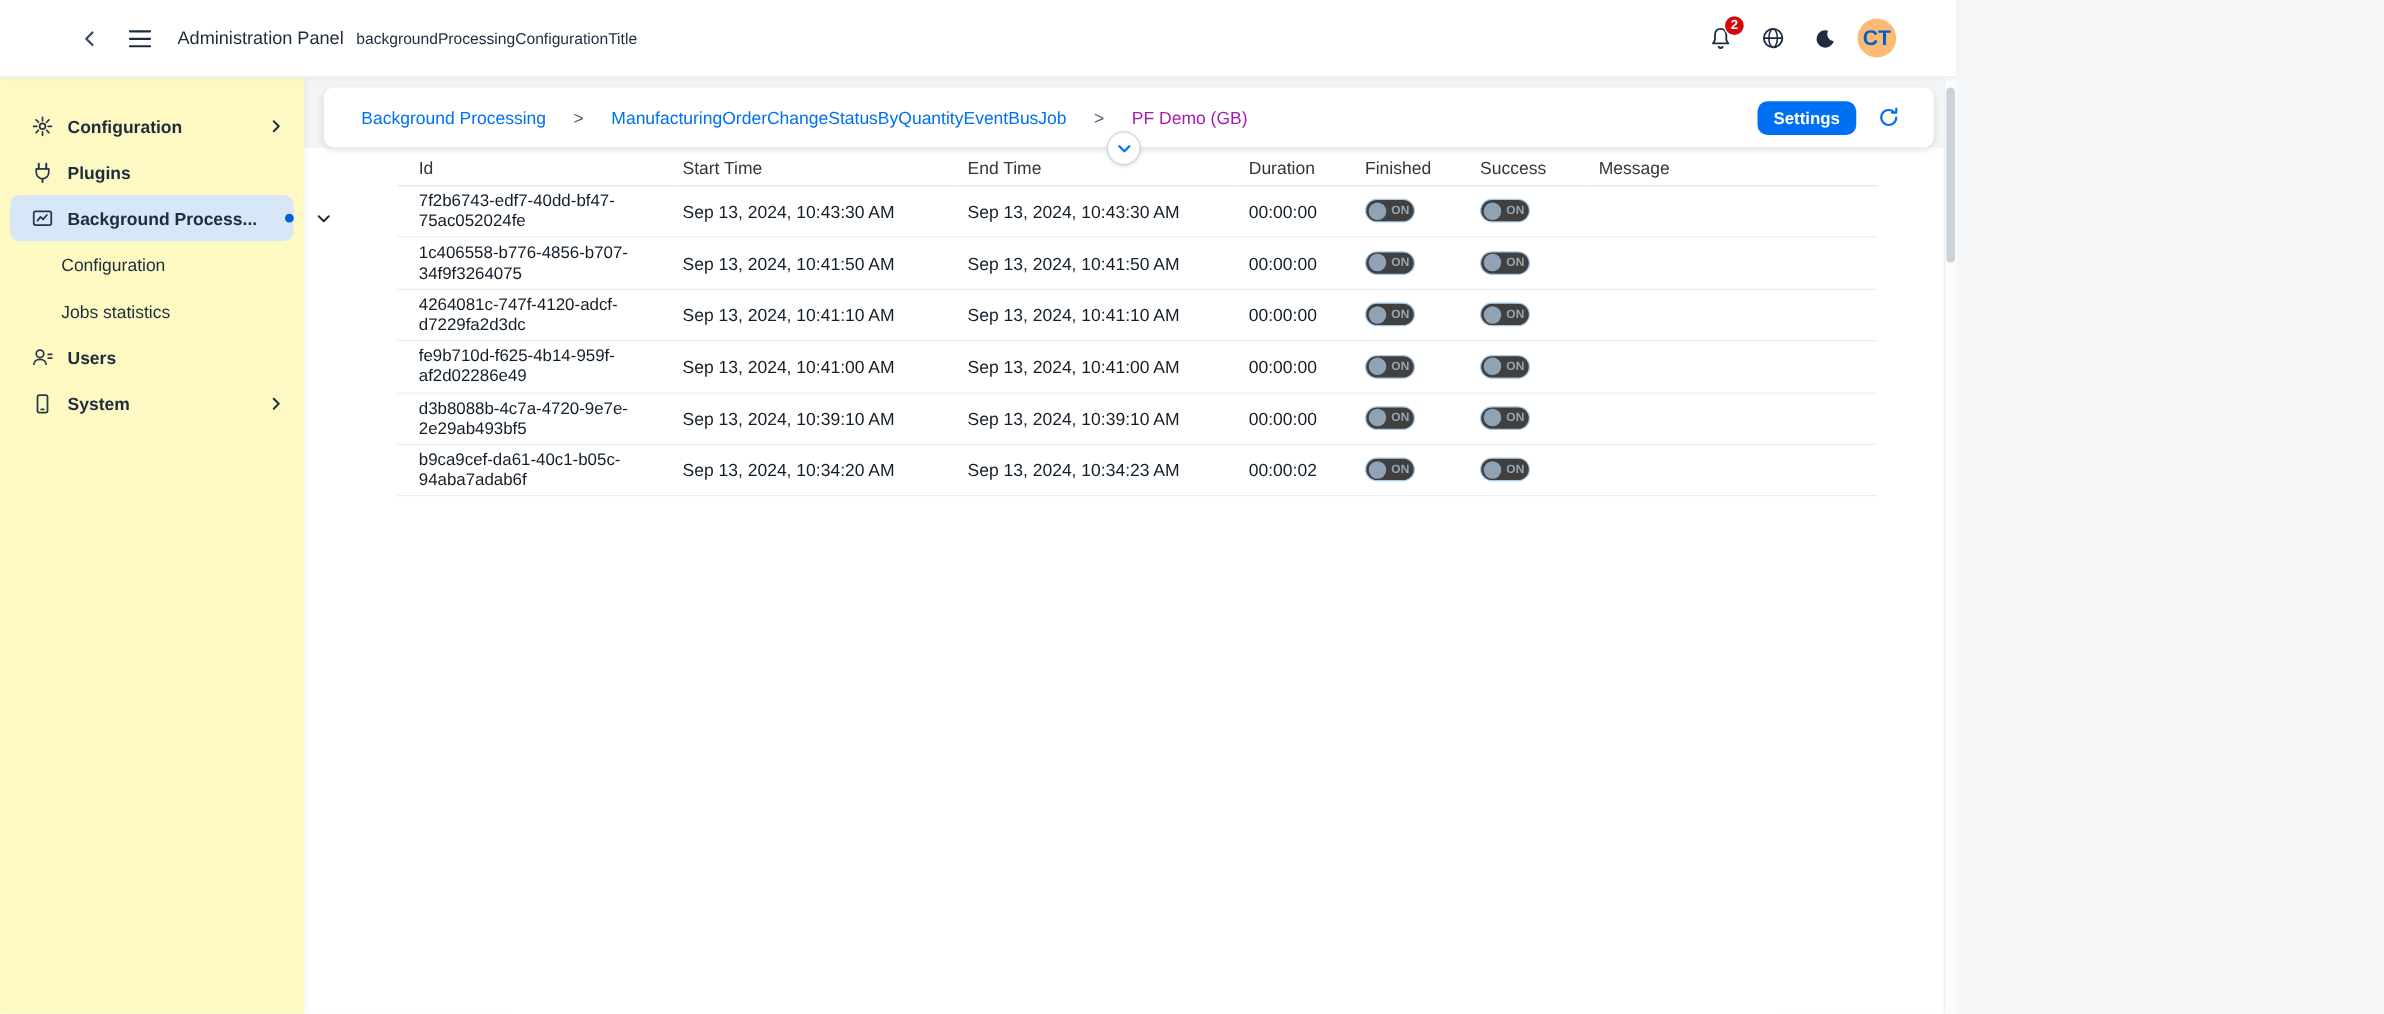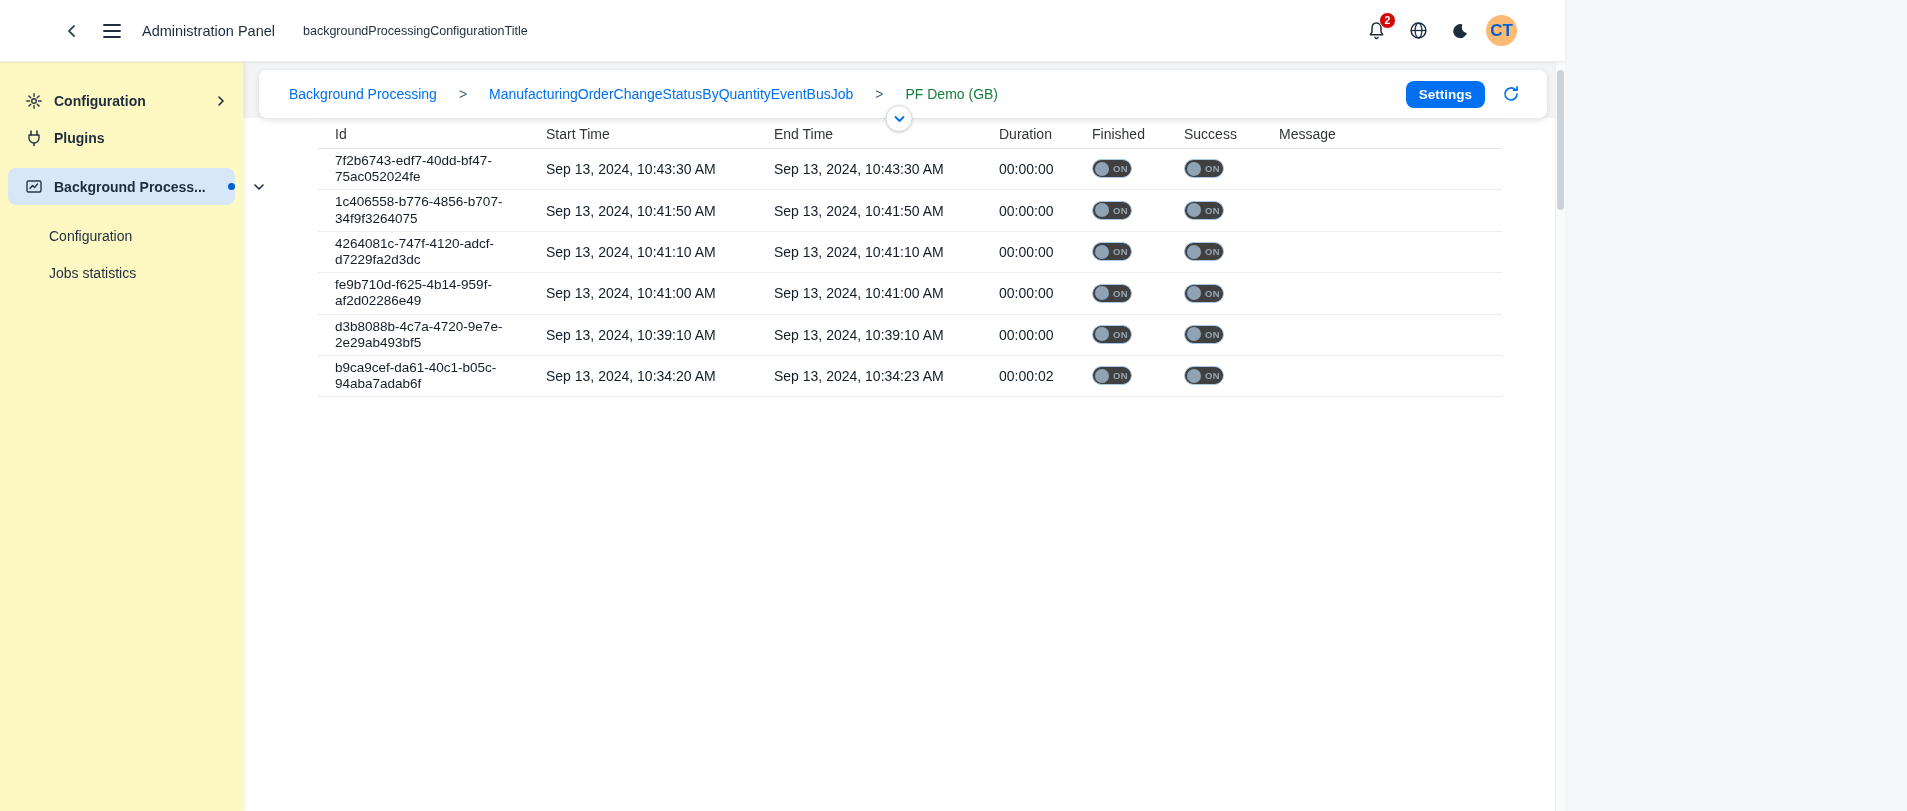--- a/index.html
+++ b/index.html
@@ -20,21 +20,21 @@
     border-bottom:1px solid #e8eaec;
     box-shadow:0 1px 3px rgba(0,0,0,0.05);
     z-index:30;
   }
   .icon-btn {
     background:none; border:none; cursor:pointer; color:#1d2d3e;
     display:inline-flex; align-items:center; justify-content:center;
     width:32px; height:32px; position:relative; border-radius:6px;
   }
   .tb-title { font-size:14.5px; font-weight:400; margin-left:14px; white-space:nowrap; }
-  .tb-sub { font-size:12.5px; margin-left:28px; margin-top:1px; white-space:nowrap; }
+  .tb-sub { font-size:12.5px; margin-left:10px; margin-top:1px; white-space:nowrap; }
   .tb-right { margin-left:auto; display:flex; align-items:center; gap:10px; }
   .badge {
     position:absolute; top:-3px; right:-4px; min-width:17px; height:17px;
     background:#d20a0a; color:#fff; border-radius:9px; font-size:10.5px; font-weight:700;
     display:flex; align-items:center; justify-content:center; padding:0 4px;
     border:1.5px solid #fff;
   }
   .avatar {
     width:31px; height:31px; border-radius:50%; border:none; cursor:pointer;
     background:#fdba74; color:#0062d1; font-weight:700; font-size:17px;
@@ -48,21 +48,21 @@
     background:#fef9c3; box-shadow:2px 0 5px rgba(0,0,0,0.07);
     padding-top:20px; z-index:20;
   }
   .side-item {
     display:flex; align-items:center; height:37px;
     padding:0 16px 0 25px; gap:11px;
     font-size:14px; font-weight:700; color:#1d2d3e;
     cursor:pointer; white-space:nowrap;
   }
   .side-item.selected {
-    margin:12px 8px; padding:0 10px 0 17px; border-radius:8px;
+    margin:0 8px; padding:0 10px 0 17px; border-radius:8px;
     background:#d7e7f7;
   }
   .side-item .side-icon { display:inline-flex; color:#283848; flex:0 0 auto; }
   .side-item .grow { flex:1; }
   .side-item .chev { display:inline-flex; color:#1d2d3e; }
   .dot { width:7px; height:7px; border-radius:50%; background:#0062d1; margin-right:7px; flex:0 0 auto; }
   .side-subitem {
     display:flex; align-items:center; height:37px;
     padding-left:49px; font-size:14px; font-weight:400; color:#1d2d3e;
     cursor:pointer; white-space:nowrap;
@@ -75,21 +75,21 @@
   }
   .card-zone { background:#f2f4f6; padding:8px 8px 0 16px; height:56px; }
   .header-card {
     height:48px; background:#fff; border-radius:8px;
     box-shadow:0 2px 6px rgba(0,0,0,0.12);
     display:flex; align-items:center; padding:0 20px 0 30px;
   }
   .breadcrumb { display:flex; align-items:center; gap:22px; font-size:14px; margin-right:auto; white-space:nowrap; }
   .breadcrumb a { color:#0070f2; text-decoration:none; cursor:pointer; }
   .breadcrumb .sep { color:#475e75; }
-  .breadcrumb .current { color:#15803d; }
+  .breadcrumb .current { color:#a21caf; }
   .settings-btn {
     background:#0070f2; color:#fff; border:none; border-radius:8px;
     height:27px; padding:0 13px; font-size:13.5px; font-weight:700;
     cursor:pointer; font-family:"Liberation Sans", sans-serif;
   }
   .refresh-btn { color:#0070f2; margin-left:10px; }
 
   .collapse-btn {
     position:absolute; left:50%; top:43px; transform:translateX(-50%);
     width:27px; height:27px; border-radius:50%;
@@ -222,21 +222,46 @@
       </span>
     </div>
 
     <div class="side-subitem">
       <span>Configuration</span>
     </div>
     <div class="side-subitem">
       <span>Jobs statistics</span>
     </div>
 
-
+    <div class="side-item">
+      <span class="side-icon">
+        <svg width="18" height="18" viewBox="0 0 18 18">
+            <circle cx="7" cy="6" r="3" fill="none" stroke="currentColor" stroke-width="1.4"></circle>
+            <path d="M2 15c0-2.8 2.2-4.5 5-4.5s5 1.7 5 4.5" fill="none" stroke="currentColor" stroke-width="1.4"></path>
+            <path d="M13.5 6.5h3M13.5 9.5h3" stroke="currentColor" stroke-width="1.3" stroke-linecap="round"></path>
+          </svg>
+      </span>
+      <span>Users</span>
+    </div>
+
+    <div class="side-item">
+      <span class="side-icon">
+        <svg width="18" height="18" viewBox="0 0 18 18">
+            <rect x="5" y="2" width="8" height="14" rx="1.5" fill="none" stroke="currentColor" stroke-width="1.4"></rect>
+            <path d="M8 13.5h2" stroke="currentColor" stroke-width="1.4" stroke-linecap="round"></path>
+          </svg>
+      </span>
+      <span>System</span>
+      <span class="grow"></span>
+      <span class="chev">
+        <svg width="12" height="12" viewBox="0 0 12 12">
+            <path d="M4 2l4 4-4 4" fill="none" stroke="currentColor" stroke-width="1.6" stroke-linecap="round" stroke-linejoin="round"></path>
+          </svg>
+      </span>
+    </div>
   </aside>
 
   <main class="main">
     <div class="card-zone">
       <div class="header-card">
         <nav class="breadcrumb">
           <a>Background Processing</a>
           <span class="sep">&gt;</span>
           <a>ManufacturingOrderChangeStatusByQuantityEventBusJob</a>
           <span class="sep">&gt;</span>

